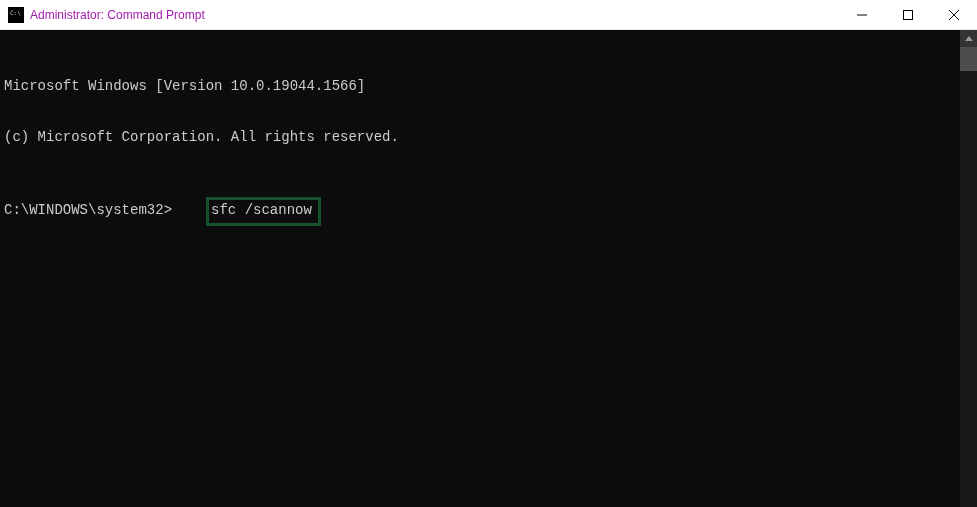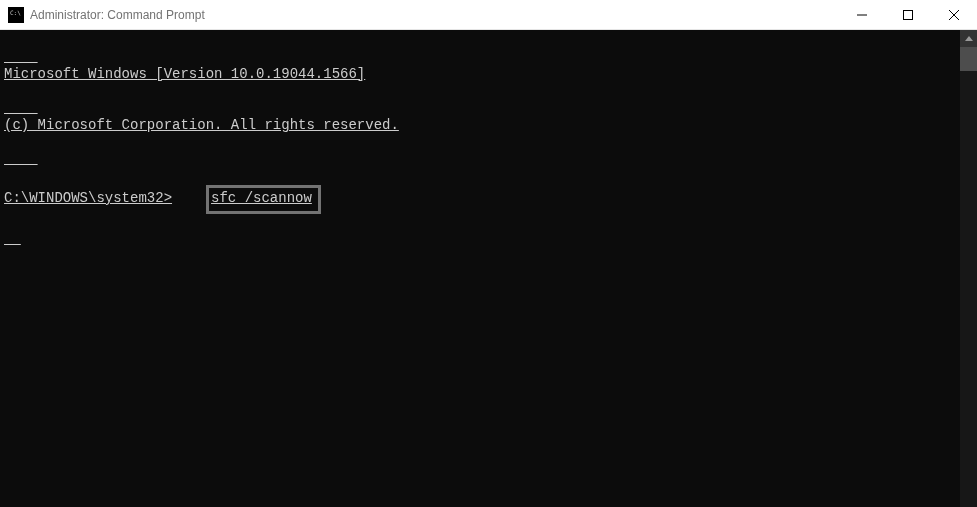--- a/index.html
+++ b/index.html
@@ -49,21 +49,21 @@
       color: #c0c0c0;
       font-size: 6px;
       font-family: monospace;
       position: absolute;
       top: 2px;
       left: 2px;
     }
     
     .title-text {
       font-size: 12px;
-      color: #737373;
+      color: #a21caf;
     }
     
     .window-controls {
       display: flex;
       height: 100%;
     }
     
     .control-btn {
       width: 46px;
       height: 100%;
@@ -82,47 +82,46 @@
     
     .terminal-container {
       flex: 1;
       display: flex;
       background: #0c0c0c;
       position: relative;
     }
     
     .terminal-content {
       flex: 1;
-      padding: 2px 4px;
+      padding: 14px 4px;
       font-family: "Consolas", "Courier New", monospace;
       font-size: 14px;
       line-height: 17px;
       color: #cccccc;
       white-space: pre;
       overflow: hidden;
-      text-decoration: underline;
     }
     
     .terminal-line {
       display: block;
     }
     
     .prompt-line {
       display: flex;
       align-items: baseline;
       margin-top: 17px;
       gap: 36px;
     }
     
     .prompt-prefix {
       white-space: pre;
     }
     
     .highlighted-command {
-      border: 3px solid #737373;
+      border: 3px solid #14532d;
       padding: 2px 6px 4px 2px;
       margin-left: -2px;
       white-space: pre;
     }
     
     .scrollbar {
       width: 17px;
       background: #171717;
       position: relative;
     }

